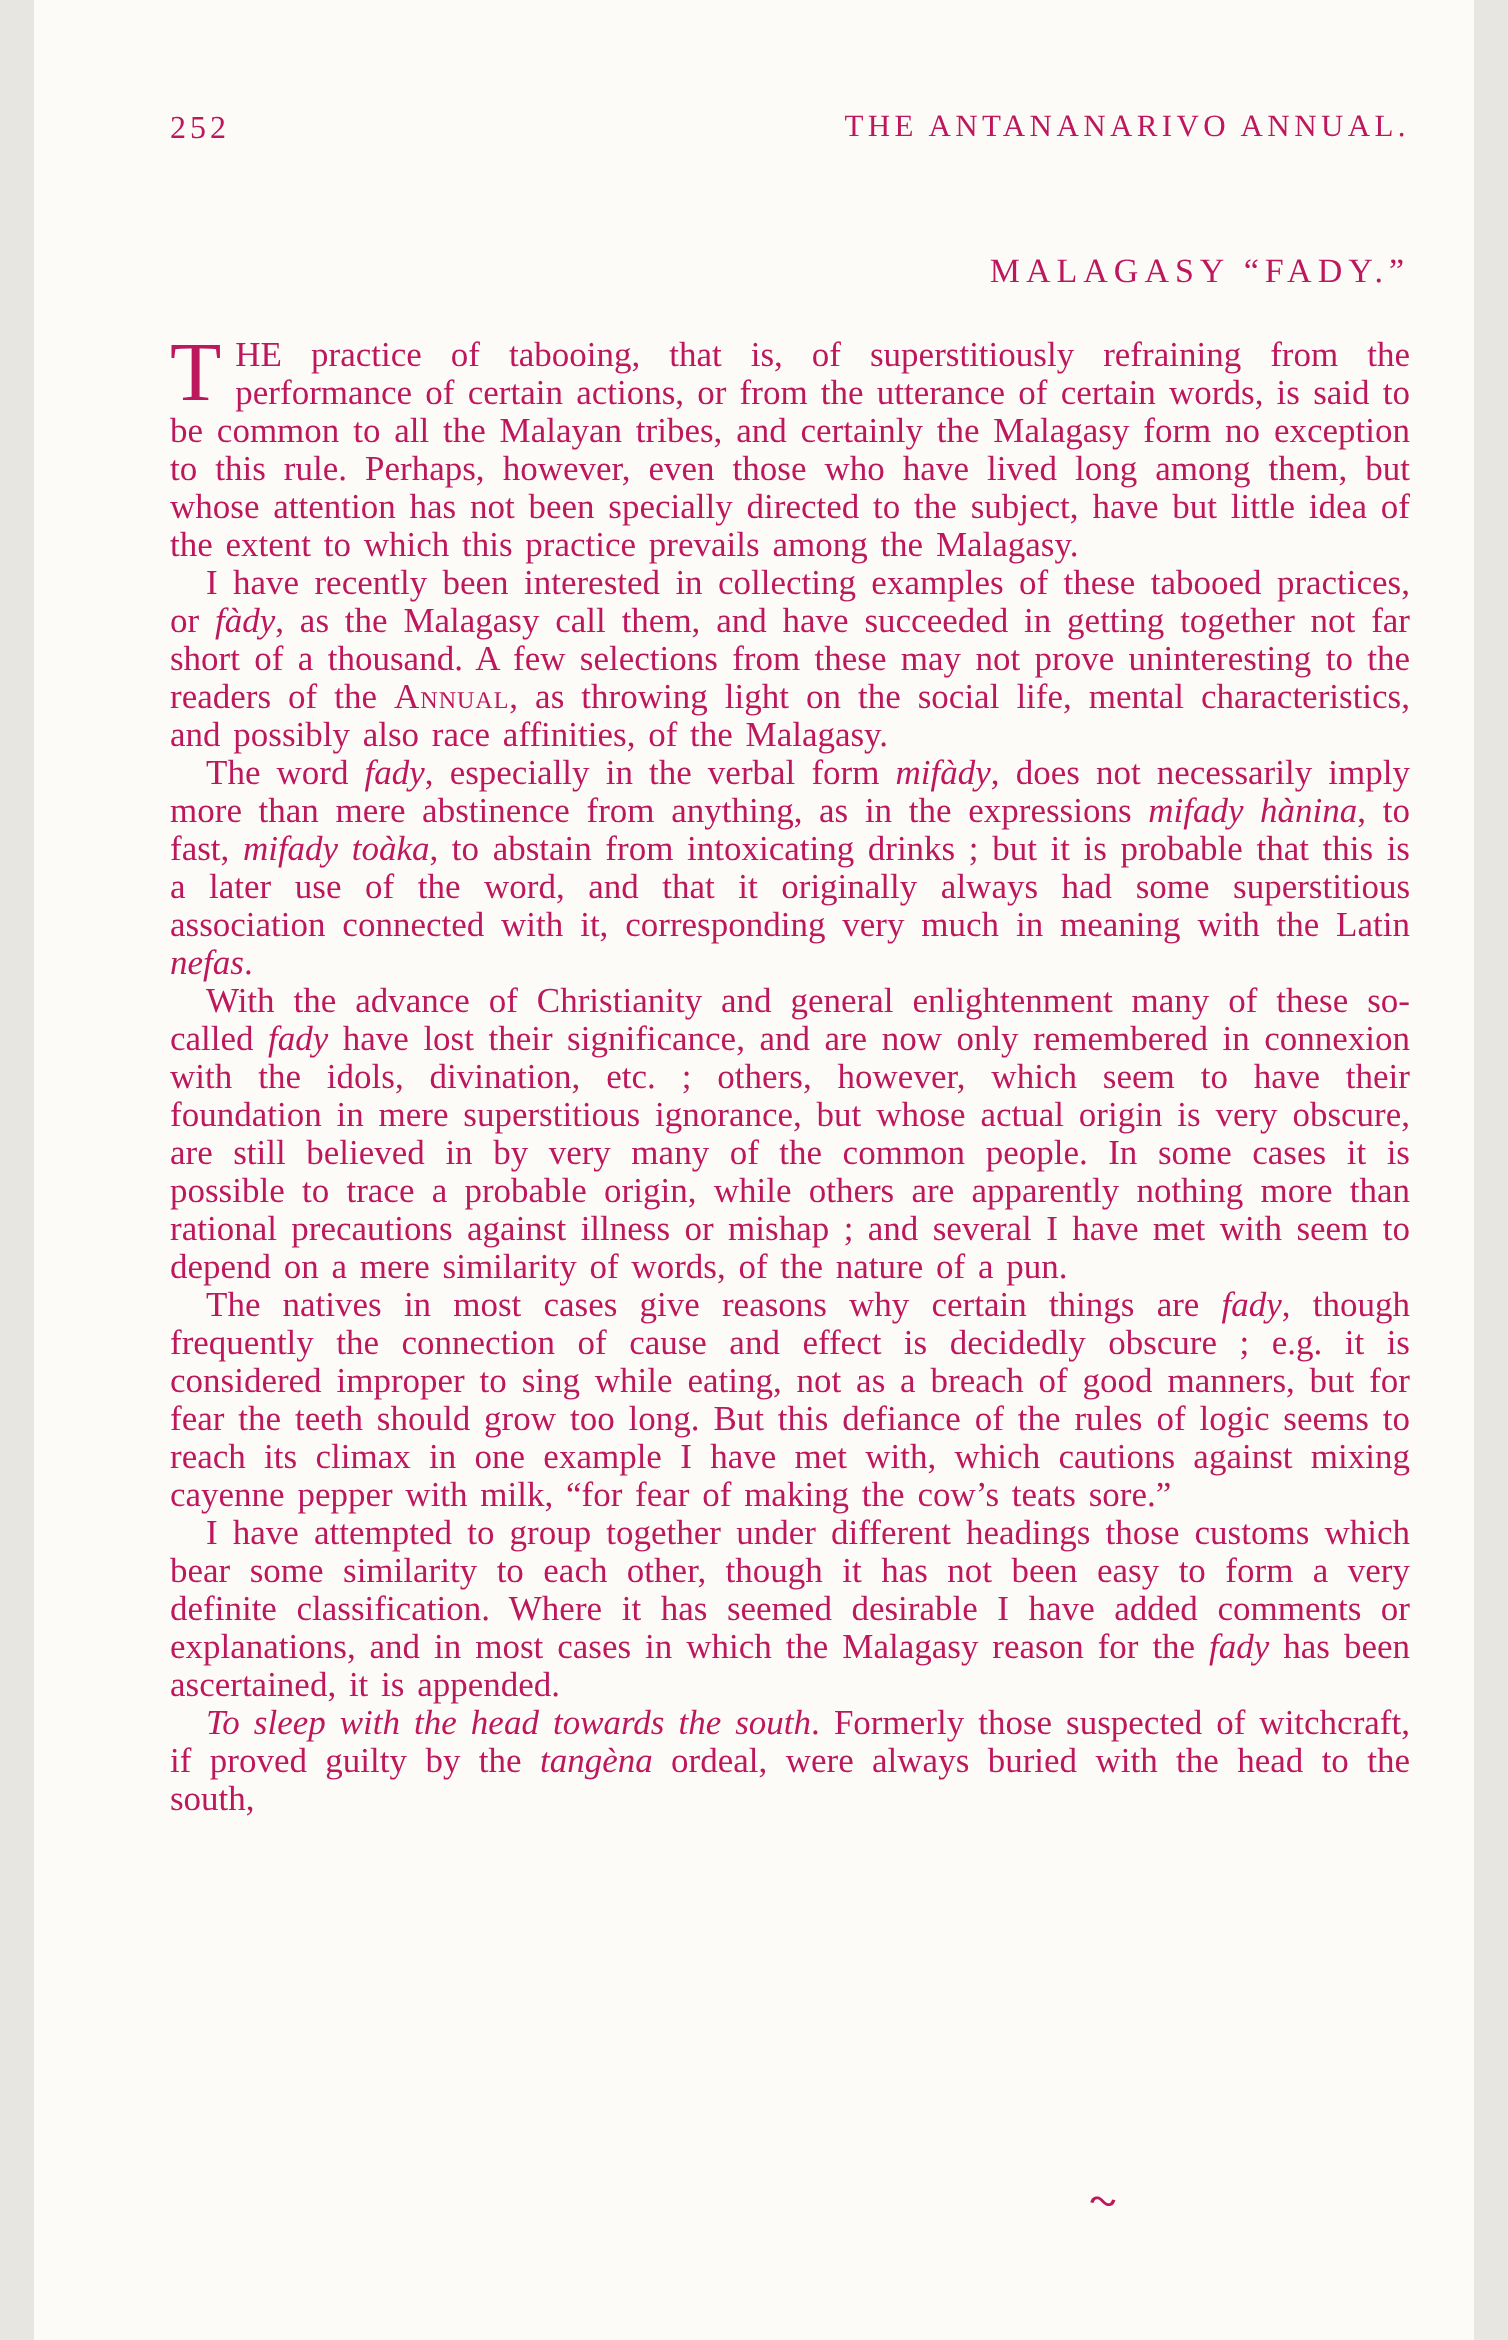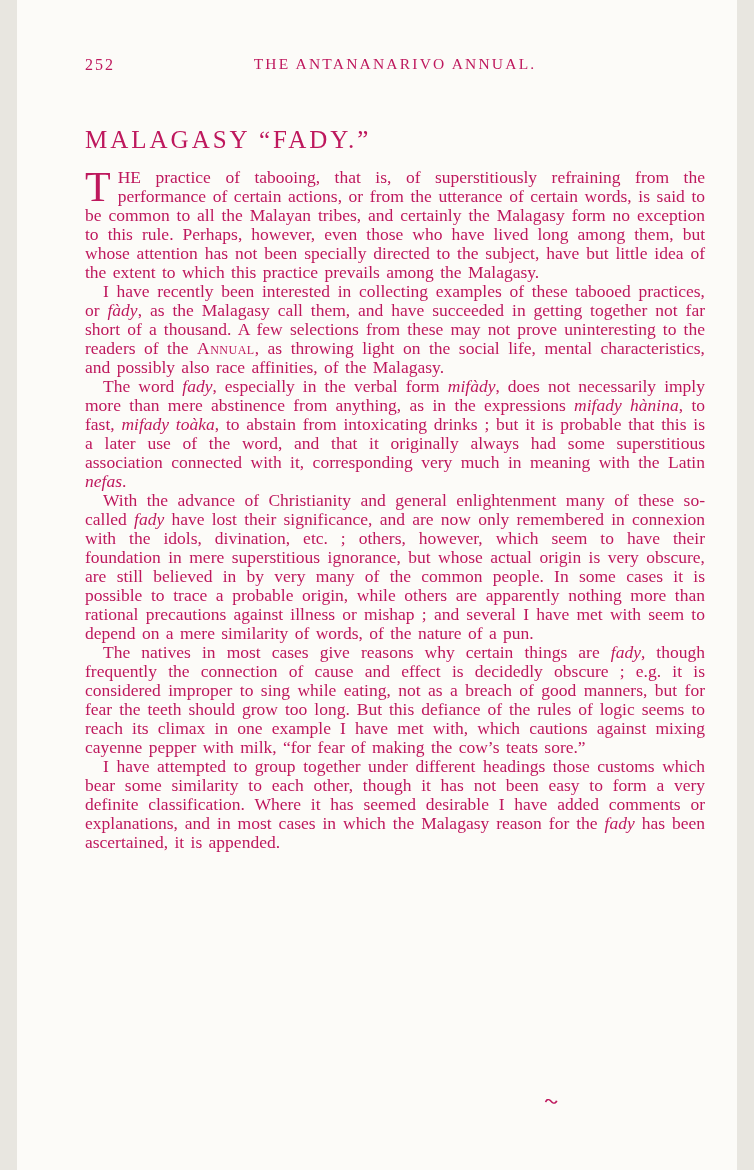--- a/index.html
+++ b/index.html
@@ -13,28 +13,28 @@
     overflow:hidden;
   }
   .runhead{
     position:absolute;top:55px;left:68px;width:620px;height:22px;
   }
   .pagenum{
     position:absolute;left:0;top:1px;
     font-size:16px;letter-spacing:2px;
   }
   .journal{
-    text-align:center;
+    text-align:right;
     font-size:15.5px;letter-spacing:2.2px;
     white-space:nowrap;
   }
   .article-title{
     position:absolute;top:126px;left:68px;width:620px;
-    text-align:left;
-    font-size:25px;letter-spacing:3px;
+    text-align:right;
+    font-size:17px;letter-spacing:3px;
     white-space:nowrap;
   }
   .article-body{
     position:absolute;top:168px;left:68px;width:620px;
     font-size:17.5px;line-height:19px;
     text-align:justify;
     word-spacing:2px;
   }
   .article-body p{margin:0;text-indent:18px;}
   .article-body p.first{text-indent:0;}
@@ -68,17 +68,18 @@
 
   <div class="article-title">MALAGASY “FADY.”</div>
 
   <div class="article-body">
       <p class="first"><span class="dropcap">T</span><span>HE practice of tabooing, that is, of superstitiously refraining from the performance of certain actions, or from the utterance of certain words, is said to be common to all the Malayan tribes, and certainly the Malagasy form no exception to this rule.  Perhaps, however, even those who have lived long among them, but whose attention has not been specially directed to the subject, have but little idea of the extent to which this practice prevails among the Malagasy.</span></p>
       <p><span>I have recently been interested in collecting examples of these tabooed practices, or </span><span class="i">fàdy</span><span>, as the Malagasy call them, and have succeeded in getting together not far short of a thousand.  A few selections from these may not prove uninteresting to the readers of the </span><span class="sc">Annual</span><span>, as throwing light on the social life, mental characteristics, and possibly also race affinities, of the Malagasy.</span></p>
       <p><span>The word </span><span class="i">fady</span><span>, especially in the verbal form </span><span class="i">mifàdy</span><span>, does not necessarily imply more than mere abstinence from anything, as in the expressions </span><span class="i">mifady hànina</span><span>, to fast, </span><span class="i">mifady toàka</span><span>, to abstain from intoxicating drinks ; but it is probable that this is a later use of the word, and that it originally always had some superstitious association connected with it, corresponding very much in meaning with the Latin </span><span class="i">nefas</span><span>.</span></p>
       <p><span>With the advance of Christianity and general enlightenment many of these so-called </span><span class="i">fady</span><span> have lost their significance, and are now only remembered in connexion with the idols, divination, etc. ; others, however, which seem to have their foundation in mere superstitious ignorance, but whose actual origin is very obscure, are still believed in by very many of the common people.  In some cases it is possible to trace a probable origin, while others are apparently nothing more than rational precautions against illness or mishap ; and several I have met with seem to depend on a mere similarity of words, of the nature of a pun.</span></p>
       <p><span>The natives in most cases give reasons why certain things are </span><span class="i">fady</span><span>, though frequently the connection of cause and effect is decidedly obscure ; e.g. it is considered improper to sing while eating, not as a breach of good manners, but for fear the teeth should grow too long.  But this defiance of the rules of logic seems to reach its climax in one example I have met with, which cautions against mixing cayenne pepper with milk, “for fear of making the cow’s teats sore.”</span></p>
       <p><span>I have attempted to group together under different headings those customs which bear some similarity to each other, though it has not been easy to form a very definite classification.  Where it has seemed desirable I have added comments or explanations, and in most cases in which the Malagasy reason for the </span><span class="i">fady</span><span> has been ascertained, it is appended.</span></p>
+      <p><span class="i">To sleep with the head towards the south</span><span>.   Formerly those suspected of witchcraft, if proved guilty by the </span><span class="i">tangèna</span><span> ordeal, were always buried with the head to the south,</span></p>
     </div>
 
   <div class="ink-mark">~</div>
 
 </div>
 
 </body></html>

